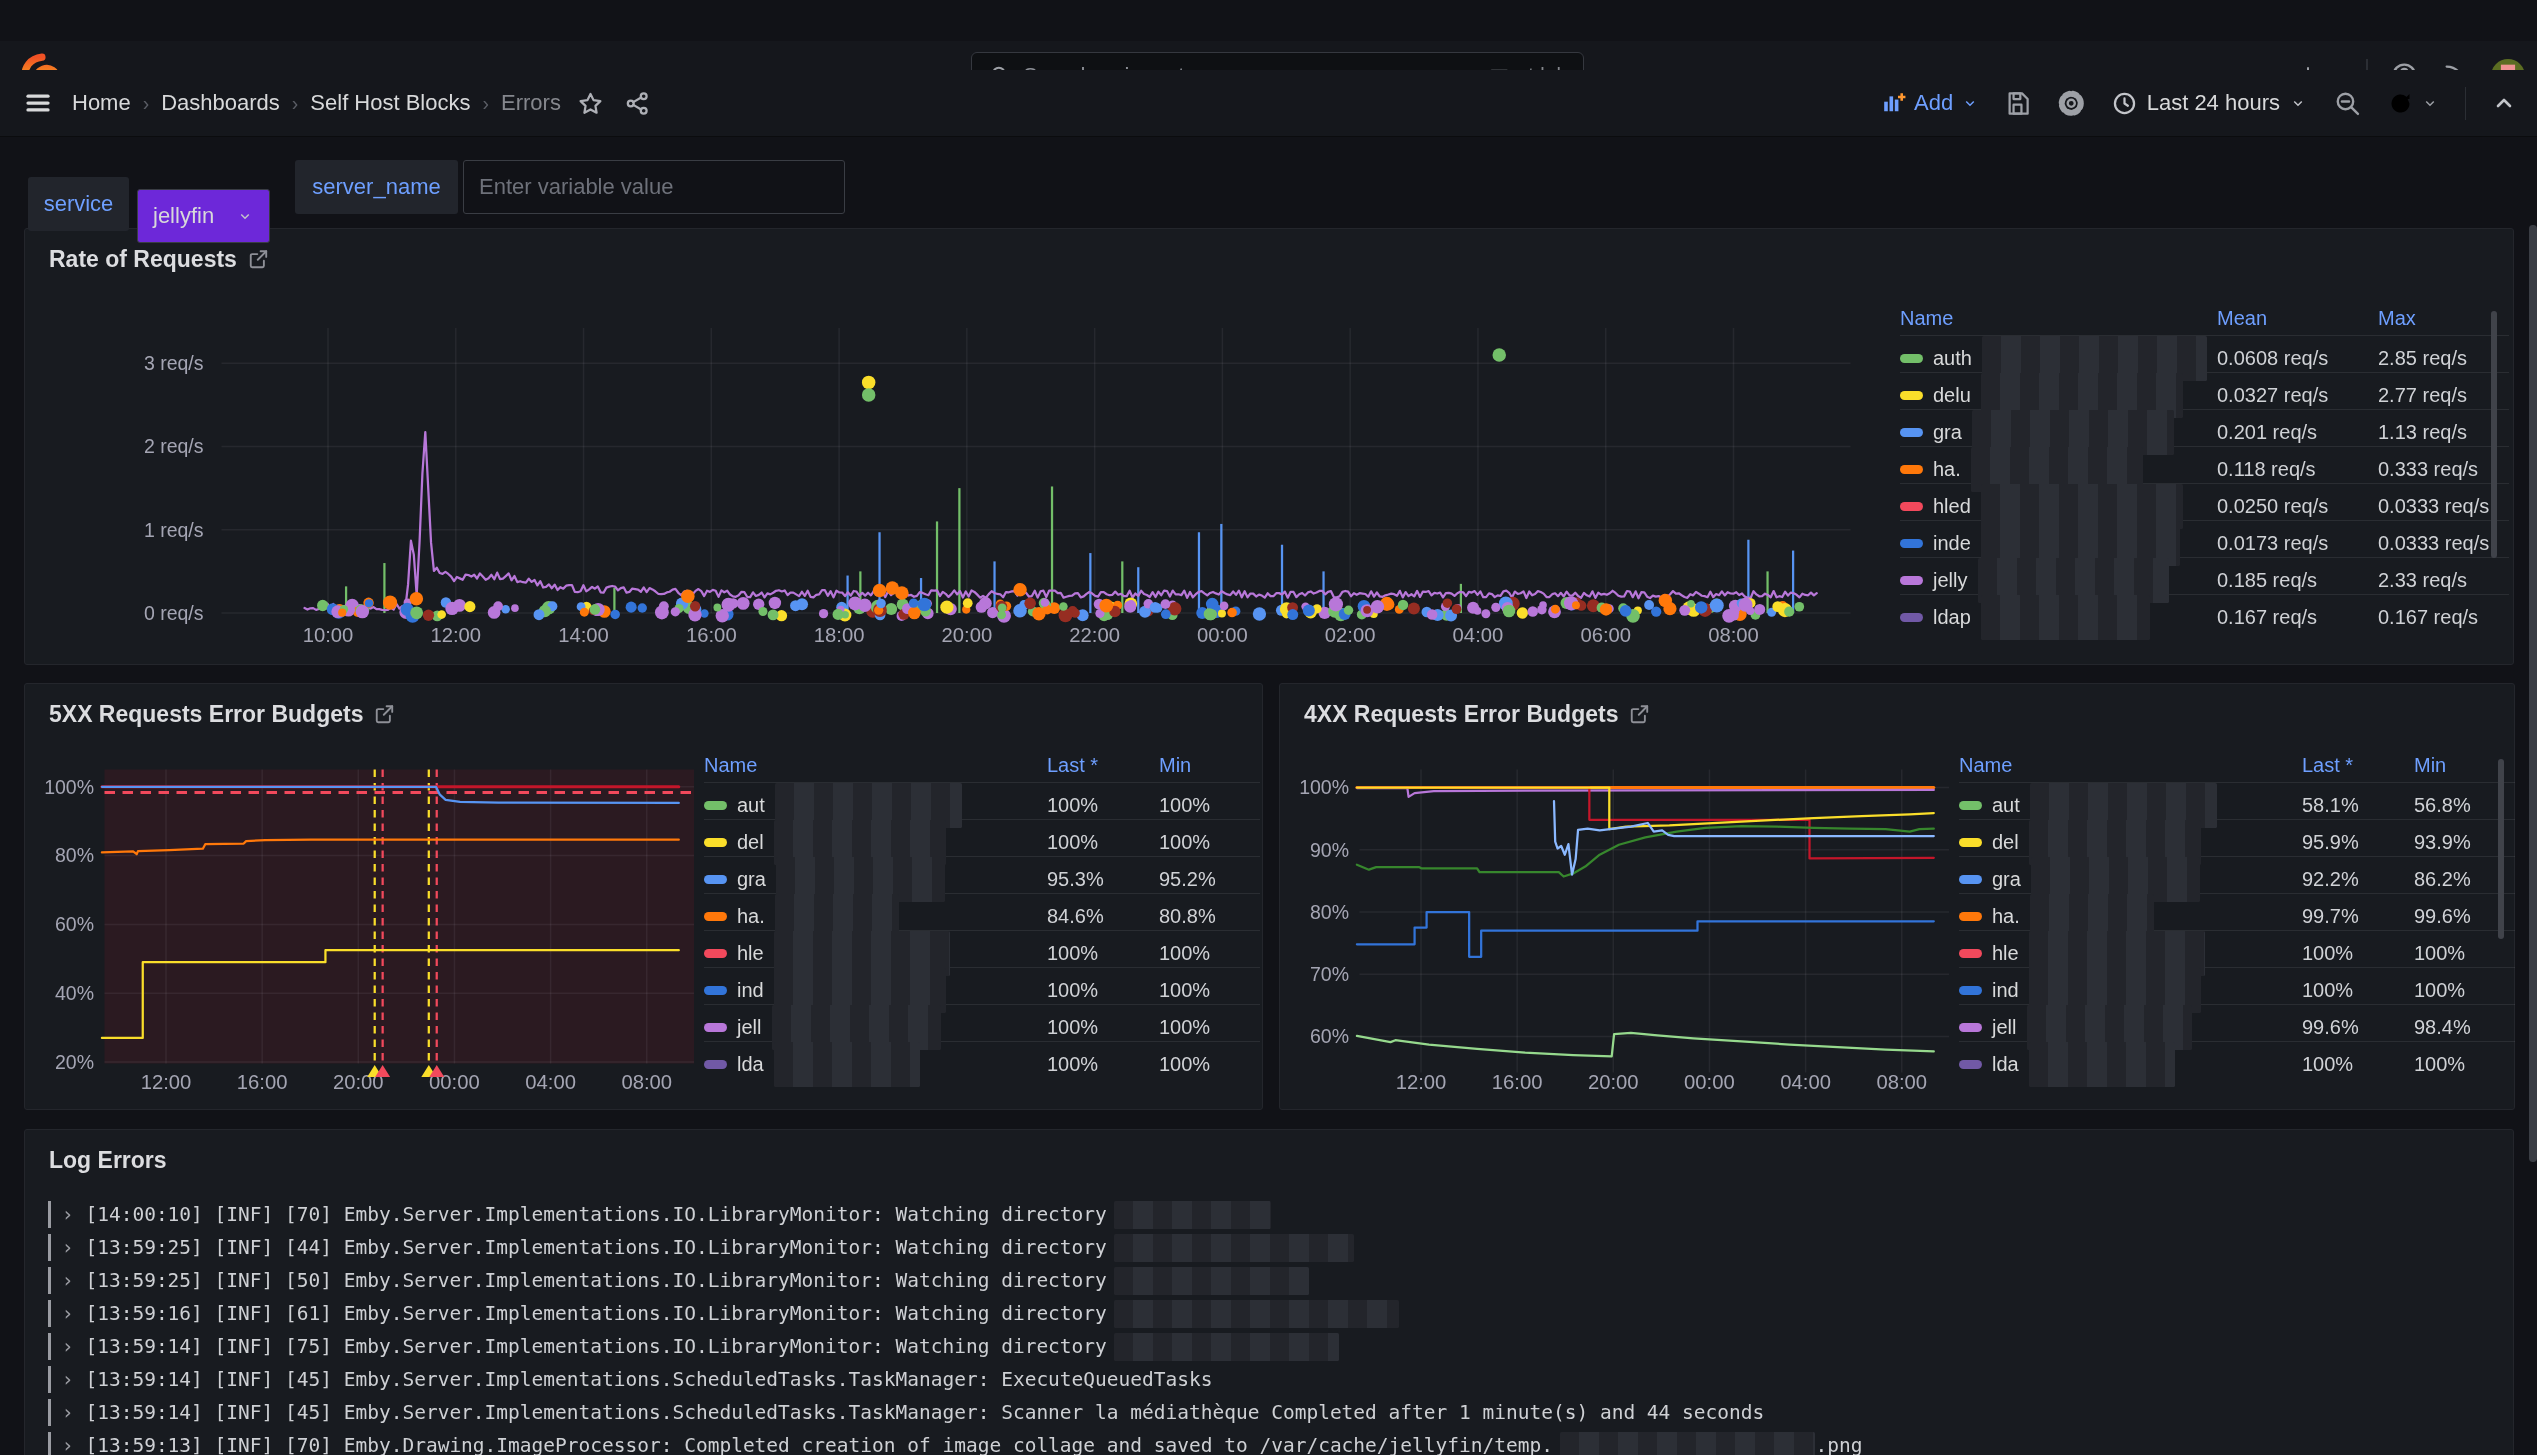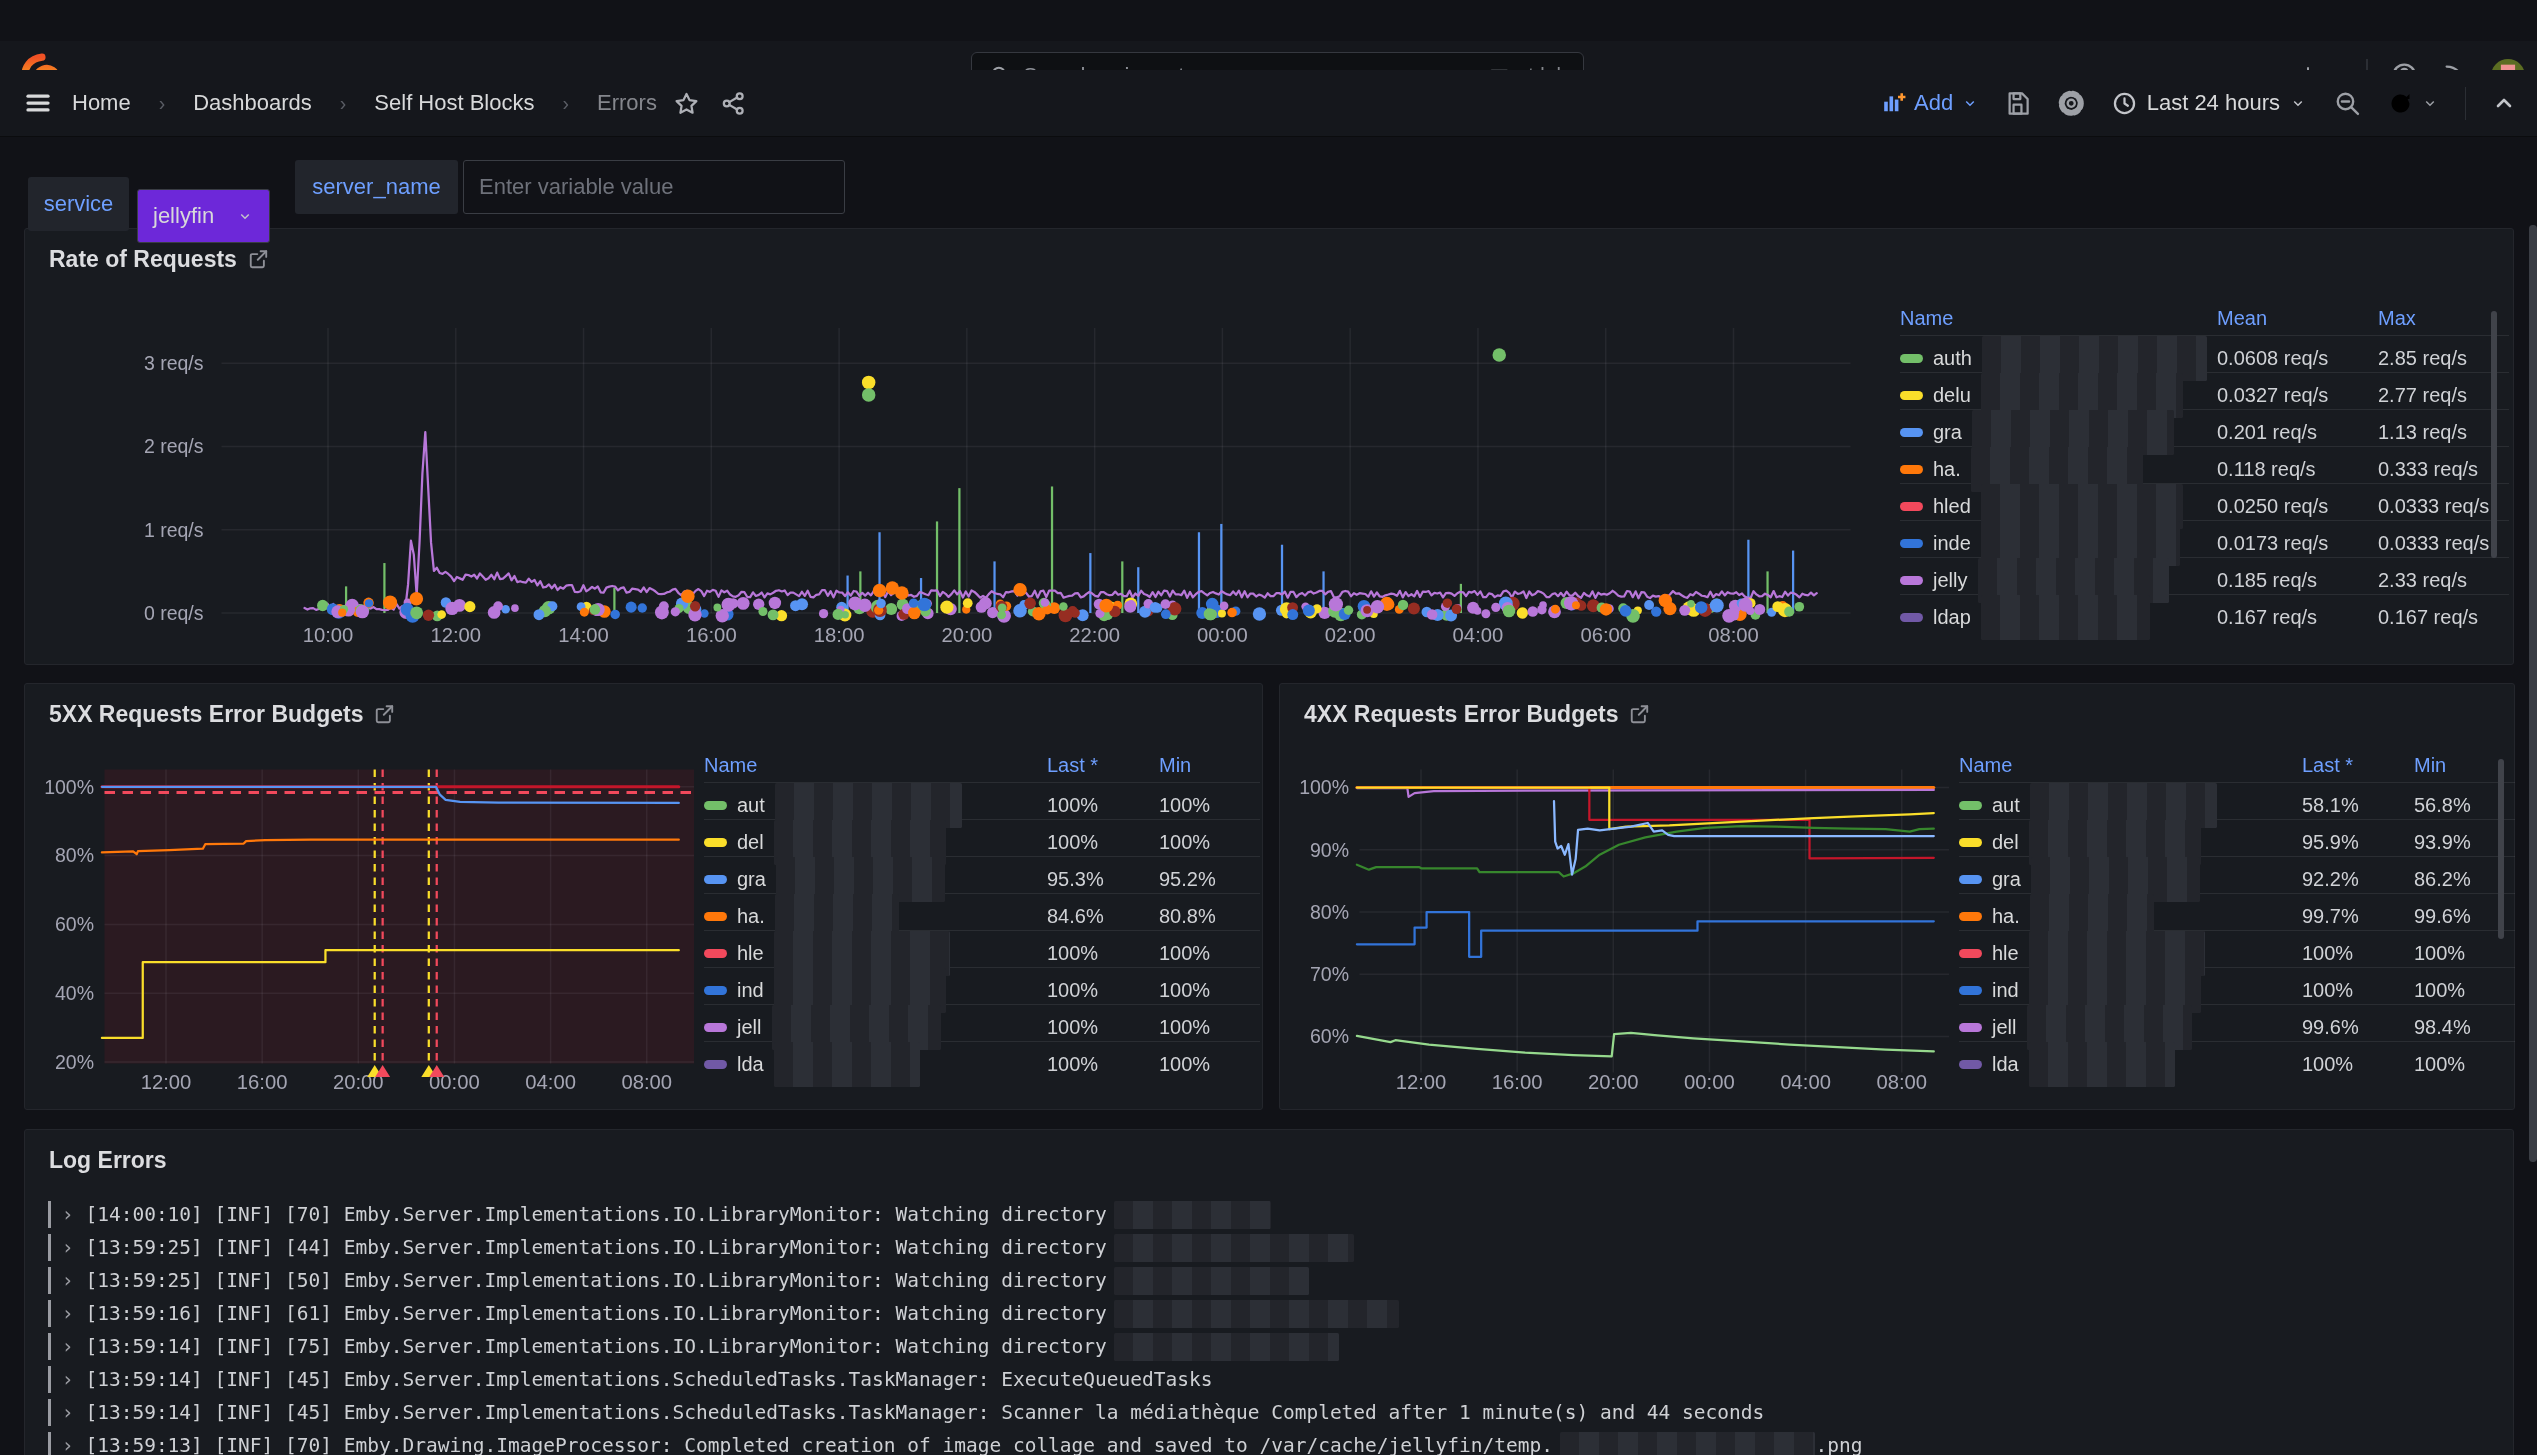--- a/index.html
+++ b/index.html
@@ -26,21 +26,21 @@
   .searchbox input::placeholder { color:#8b8e95; }
   .shortcut { display:flex; align-items:center; gap:7.5px; color:#84878d; font-size:20px; }
   .nav-right { position:absolute; right:13.5px; top:0; height:69px; display:flex; align-items:center; gap:22.5px; }
   .vdivider { width:1.5px; height:33px; background:#2b2e34; }
   .avatar { width:34px; height:34px; border-radius:50%; overflow:hidden; }
 
   
   .toolbar { position:absolute; top:70px; left:0; right:0; height:67px;
     background:#15171c; border-bottom:1.5px solid #0b0c0e;
     display:flex; align-items:center; padding:0 22.5px; }
-  .crumbs { display:flex; align-items:center; gap:28px; margin-left:19.5px; font-size:22px; }
+  .crumbs { display:flex; align-items:center; gap:12px; margin-left:19.5px; font-size:22px; }
   .crumb { color:#d8d9da; white-space:nowrap; cursor:pointer; }
   .crumb.current { color:#85878d; }
   .crumb-sep { color:#5b5e66; font-size:19.5px; }
   .crumb-icons { display:flex; align-items:center; gap:19.5px; margin-left:16.5px; }
   .tb-right { margin-left:auto; display:flex; align-items:center; gap:25.5px; }
   .tb-item { display:flex; align-items:center; gap:7.5px; color:#c3c5ca; cursor:pointer; }
   .add-btn { color:#6e9fff; font-size:22px; display:flex; align-items:center; gap:7.5px; }
   .time-btn { display:flex; align-items:center; gap:9px; font-size:22px; color:#d8d9da; }
 
   

